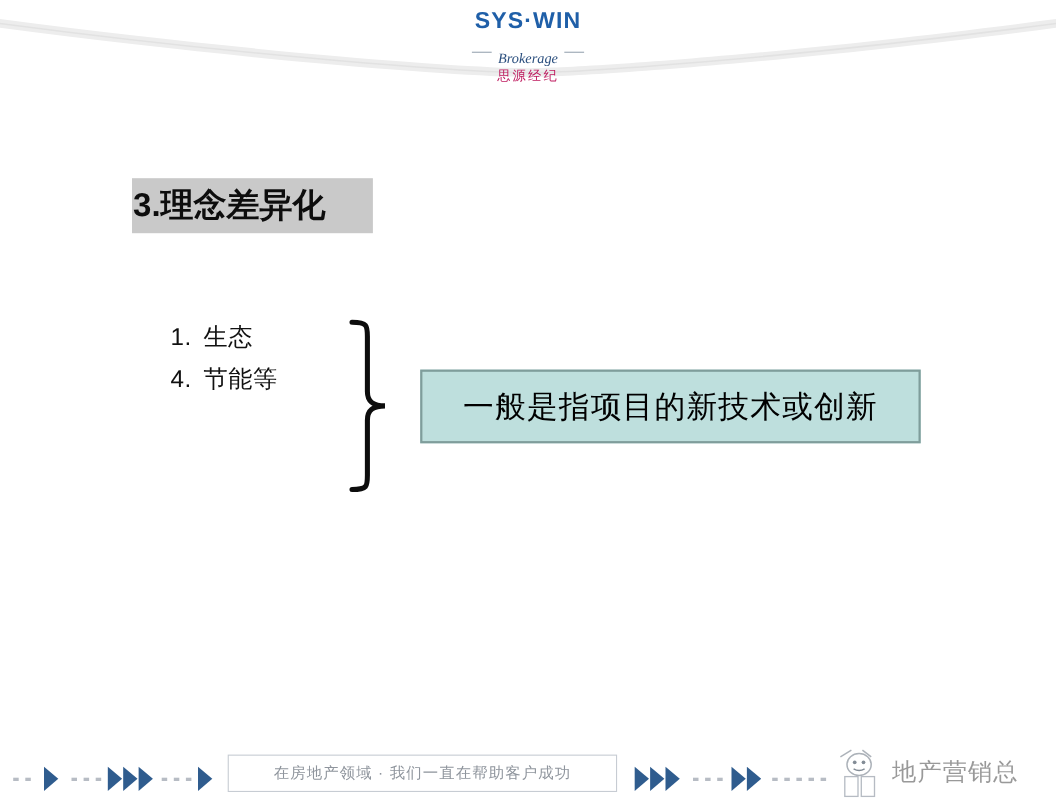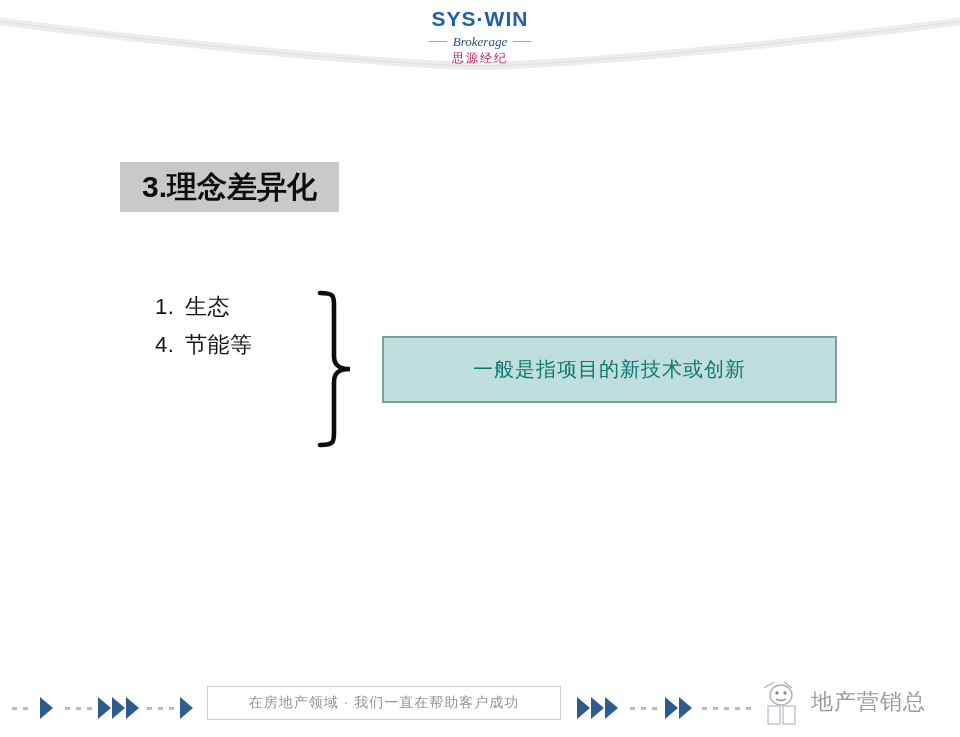--- a/index.html
+++ b/index.html
@@ -56,20 +56,21 @@
     height: 1px;
     background: #9aa6b2;
     display: inline-block;
   }
   .logo-sub {
     font-family: "Liberation Serif", serif;
     font-style: italic;
     font-size: 13px;
     color: #2b4f7e;
     white-space: nowrap;
+    margin-top: 11px;
   }
   .logo-cn {
     margin-top: 4px;
     font-size: 12px;
     color: #be185d;
     letter-spacing: 2px;
   }
 
   
   .title-box {
@@ -77,21 +78,21 @@
     left: 120px;
     top: 162px;
     width: 219px;
     height: 50px;
     background: #c9c9c9;
     border: 3px solid #1a1 acc;
     border-color: #2020c8;
     box-sizing: border-box;
     display: flex;
     align-items: center;
-    padding-left: 22px;
+    padding-left: 1px;
   }
   .title-text {
     font-size: 30px;
     font-weight: bold;
     color: #0d0d0d;
     line-height: 1;
     letter-spacing: 0px;
     white-space: nowrap;
   }
 
@@ -132,22 +133,22 @@
     width: 455px;
     height: 67px;
     background: #bedfdd;
     border: 2px solid #7f9d9b;
     box-sizing: border-box;
     display: flex;
     align-items: center;
     justify-content: center;
   }
   .callout-text {
-    font-size: 20px;
-    color: #0f766e;
+    font-size: 28px;
+    color: #000000;
     letter-spacing: 1px;
     white-space: nowrap;
   }
 
   
   .footer {
     position: absolute;
     left: 0;
     top: 686px;
     width: 960px;

